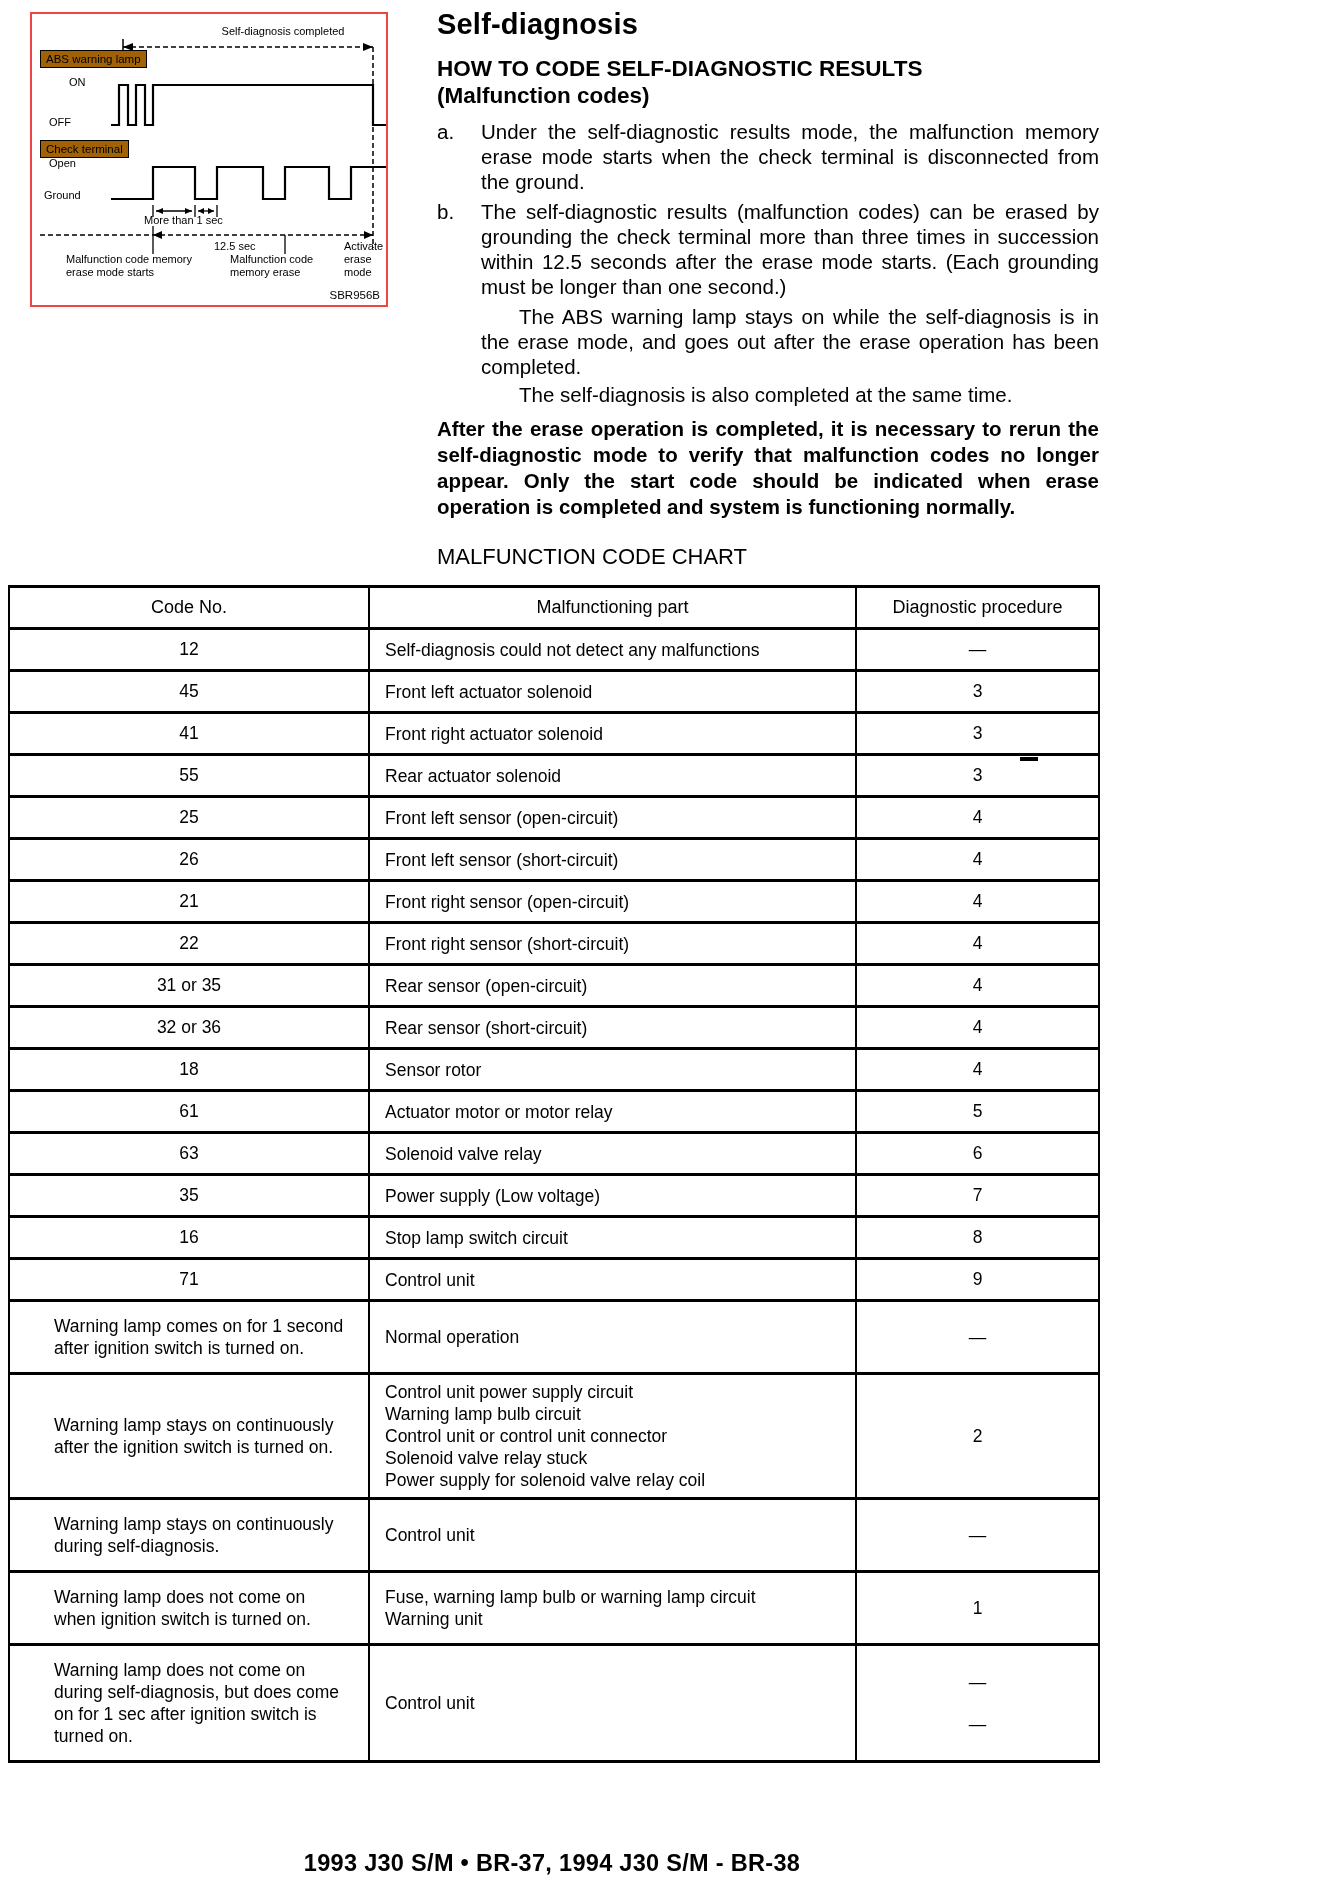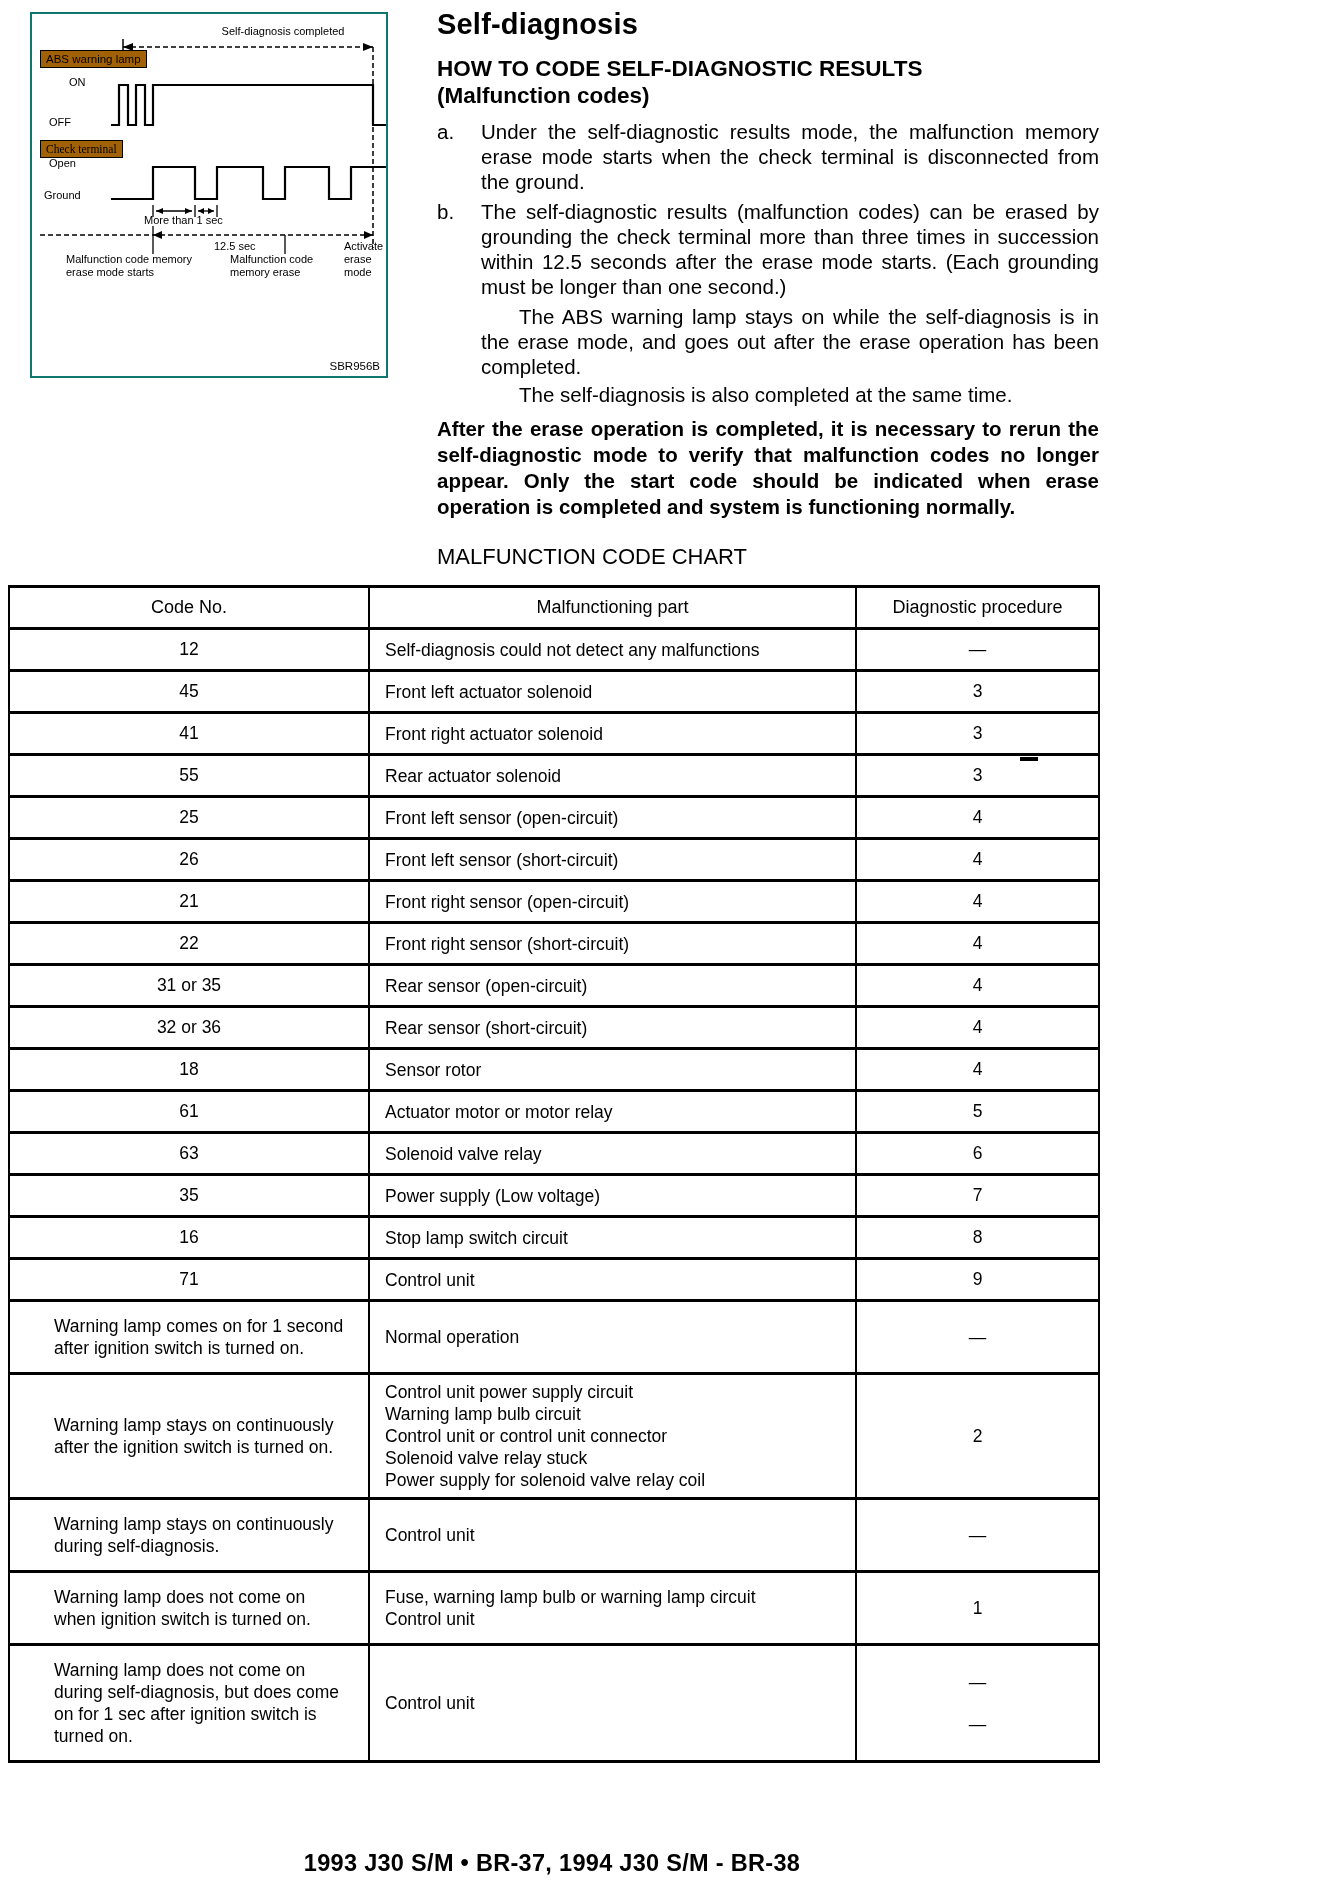--- a/index.html
+++ b/index.html
@@ -5,22 +5,22 @@
   * { margin:0; padding:0; box-sizing:border-box; }
   html,body { background:#fff; }
   body {
     width:1328px; height:1894px; position:relative;
     color:#000; font-family:"Liberation Sans", sans-serif;
     overflow:hidden;
   }
 
   
   .figure-box {
-    position:absolute; left:30px; top:12px; width:358px; height:366px;
-    border:2px solid #0f766e; background:#fff;
+    position:absolute; left:30px; top:12px; width:358px; height:295px;
+    border:2px solid #ef4444; background:#fff;
   }
   .figure-box svg { position:absolute; left:0; top:0; }
   .fig-label {
     position:absolute; font-size:11px; line-height:13px;
     white-space:pre-line; color:#000;
   }
   .fig-box-label {
     position:absolute; border:1.5px solid #000; padding:1px 5px;
     font-size:11.5px; line-height:14px; background:#a16207;
   }
@@ -105,21 +105,21 @@
       <path d="M182,197 l-6,-3 v6 z"></path>
       <path d="M121,221 l9,-4 v8 z"></path>
       <path d="M341,221 l-9,-4 v8 z"></path>
     </g>
   </svg>
 
   <div class="fig-label fig-center" style="left:160px; top:11px; width:182px;">Self-diagnosis completed</div>
   <div class="fig-box-label" style="left:8px; top:36px;">ABS warning lamp</div>
   <div class="fig-label" style="left:21px; top:62px;margin-left:16px;">ON</div>
   <div class="fig-label" style="left:17px; top:102px;">OFF</div>
-  <div class="fig-box-label" style="left:8px; top:126px;font-family:Liberation Serif, serif;">Check terminal</div>
+  <div class="fig-box-label" style="left:8px; top:126px;">Check terminal</div>
   <div class="fig-label" style="left:17px; top:143px;">Open</div>
   <div class="fig-label" style="left:12px; top:175px;">Ground</div>
   <div class="fig-label" style="left:112px; top:200px;">More than 1 sec</div>
   <div class="fig-label" style="left:182px; top:226px;">12.5 sec</div>
   <div class="fig-label" style="left:34px; top:239px; width:160px;">Malfunction code memory
 erase mode starts</div>
   <div class="fig-label" style="left:198px; top:239px; width:120px;">Malfunction code
 memory erase</div>
   <div class="fig-label" style="left:312px; top:226px; width:44px;">Activate
 erase
@@ -261,21 +261,21 @@
           <td class="col-proc">2</td>
         </tr>
         <tr>
           <td class="col-code cond">Warning lamp stays on continuously during self-diagnosis.</td>
           <td class="col-part">Control unit</td>
           <td class="col-proc">—</td>
         </tr>
         <tr>
           <td class="col-code cond">Warning lamp does not come on when ignition switch is turned on.</td>
           <td class="col-part">Fuse, warning lamp bulb or warning lamp circuit
-Control unit</td>
+Warning unit</td>
           <td class="col-proc">1</td>
         </tr>
         <tr>
           <td class="col-code cond">Warning lamp does not come on during self-diagnosis, but does come on for 1 sec after ignition switch is turned on.</td>
           <td class="col-part">Control unit</td>
           <td class="col-proc spread">—
 —</td>
         </tr>
       </tbody>
   </table>

